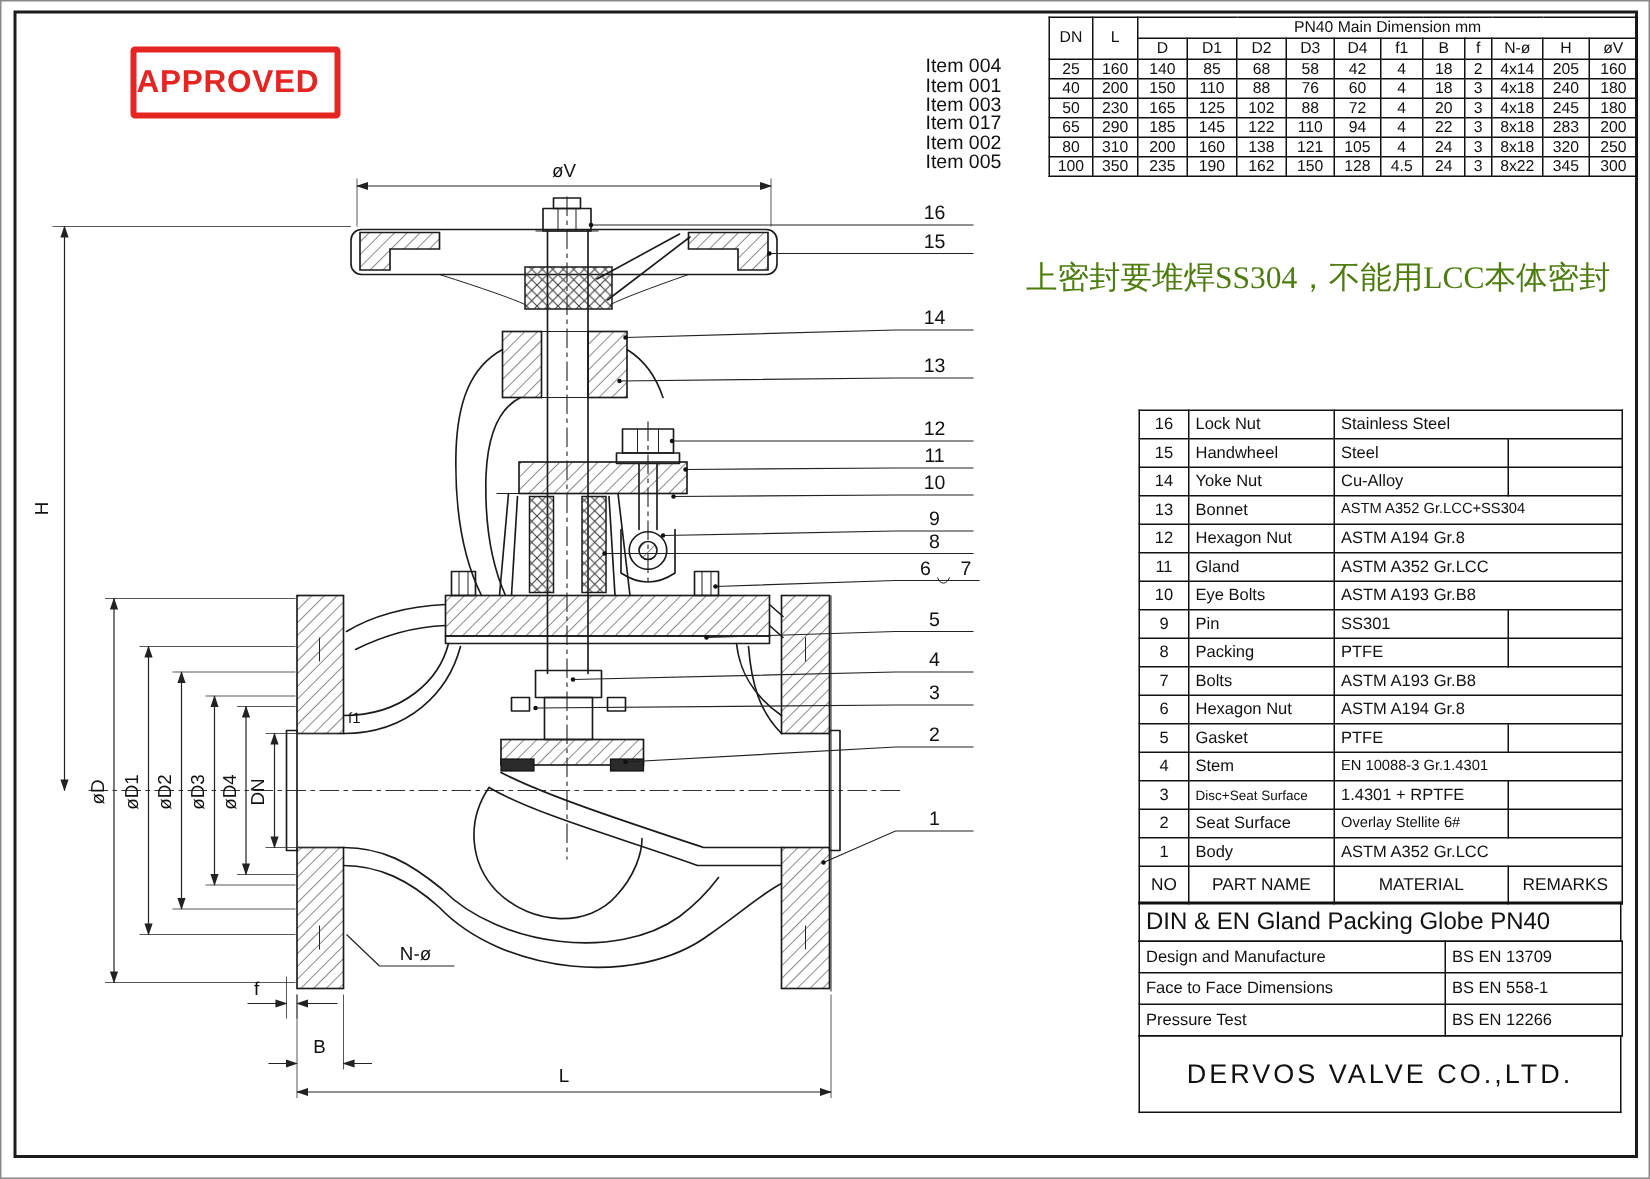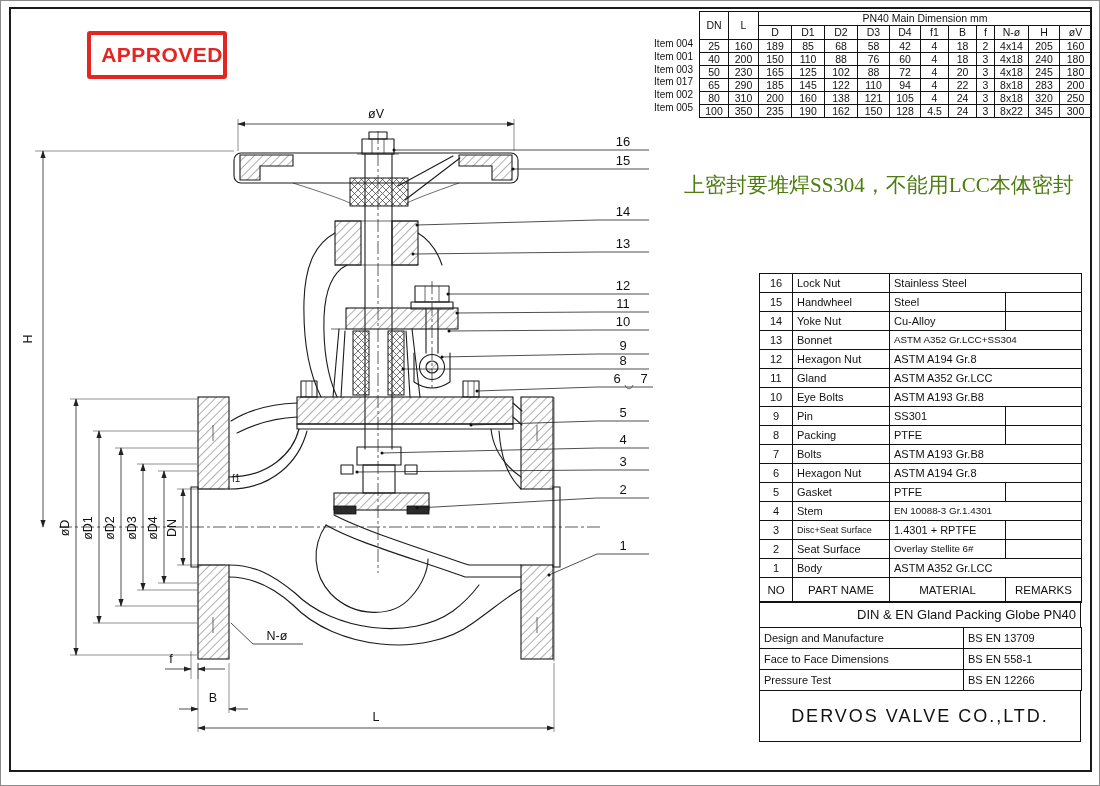--- a/index.html
+++ b/index.html
@@ -5,50 +5,50 @@
   html,body{margin:0;padding:0;background:#e8e8e8;}
   .page{position:relative;width:1100px;height:786px;background:#fff;margin:0 auto;
         font-family:"Liberation Sans",sans-serif;color:#111;overflow:hidden;
         border:1px solid #8a8a8a;box-sizing:border-box;}
   .sheet-border{position:absolute;left:8px;top:6px;right:7px;bottom:13px;
         border:2px solid #1c1c1c;pointer-events:none;}
 
   
   .stamp{position:absolute;left:86px;top:30px;width:132px;height:40px;
         border:4px solid #e42522;border-radius:3px;background:#fff;
-        display:flex;align-items:center;justify-content:flex-end;
+        display:flex;align-items:center;justify-content:flex-start;
         color:#e42522;font-weight:bold;font-size:21px;letter-spacing:.5px;}
 
   
   table{border-collapse:collapse;table-layout:fixed;}
   .dimtbl{position:absolute;left:698px;top:10px;width:393px;font-size:10.5px;}
   .dimtbl th,.dimtbl td{border:1px solid #111;padding:0;text-align:center;
         font-weight:normal;white-space:nowrap;overflow:hidden;line-height:12px;height:12px;}
   .dimtbl thead th{height:13px;line-height:13px;}
-  .item-col{position:absolute;left:616px;top:37px;width:76px;font-size:10px;
-        text-align:right;}
+  .item-col{position:absolute;left:616px;top:37px;width:76px;font-size:13px;
+        text-align:left;}
   .item-col div{height:12.8px;line-height:12.8px;}
 
   
   .cn-note{position:absolute;left:683px;top:170px;width:412px;
         font-family:"Liberation Serif","DejaVu Serif",serif;
         font-size:21px;white-space:nowrap;color:#4d7c0f;}
 
   
   .partstbl{position:absolute;left:758px;top:272px;width:322px;font-size:11px;}
   .partstbl td,.partstbl th{border:1px solid #111;padding:0 4px;height:18px;
         line-height:18px;white-space:nowrap;overflow:visible;font-weight:normal;}
   .partstbl .c-no{text-align:center;padding:0;}
   .partstbl tr.hdr td{height:24px;line-height:24px;text-align:center;font-size:11.5px;padding:0 1px;}
   .sm{font-size:9px;}
   .md{font-size:9.8px;}
   .titleblock{position:absolute;left:758px;top:601px;width:322px;}
   .titleblock table{width:322px;margin-top:-1px;font-size:11px;}
   .titleblock td{border:1px solid #111;padding:0 4px;white-space:nowrap;overflow:visible;}
-  .tb-product td{height:25px;text-align:right;font-size:13px;}
+  .tb-product td{height:25px;text-align:left;font-size:16px;}
   .tb-std td{height:20px;line-height:20px;}
   .tb-std .val{font-size:11px;}
   .tb-company td{height:50px;text-align:center;font-size:18px;letter-spacing:2px;}
 
   
   .valve-svg{position:absolute;left:0;top:0;}
   .ol{fill:none;stroke:#1b1b1b;stroke-width:1.1;stroke-linejoin:round;stroke-linecap:round;}
   .thin{fill:none;stroke:#1b1b1b;stroke-width:.65;}
   .dim{fill:none;stroke:#222;stroke-width:.8;}
   .ext{fill:none;stroke:#333;stroke-width:.55;}
@@ -370,21 +370,21 @@
           <th>f</th>
           <th>N-ø</th>
           <th>H</th>
           <th>øV</th>
         </tr>
       </thead>
     <tbody id="dim-tbody">
         <tr>
           <td>25</td>
           <td>160</td>
-          <td>189</td>
+          <td>140</td>
           <td>85</td>
           <td>68</td>
           <td>58</td>
           <td>42</td>
           <td>4</td>
           <td>18</td>
           <td>2</td>
           <td>4x14</td>
           <td>205</td>
           <td>160</td>

